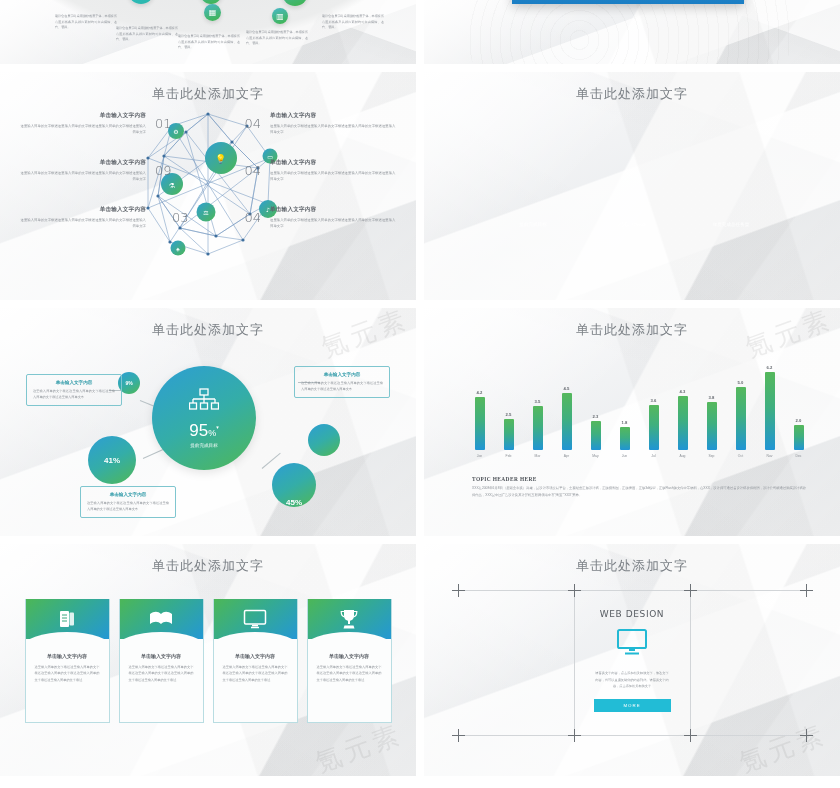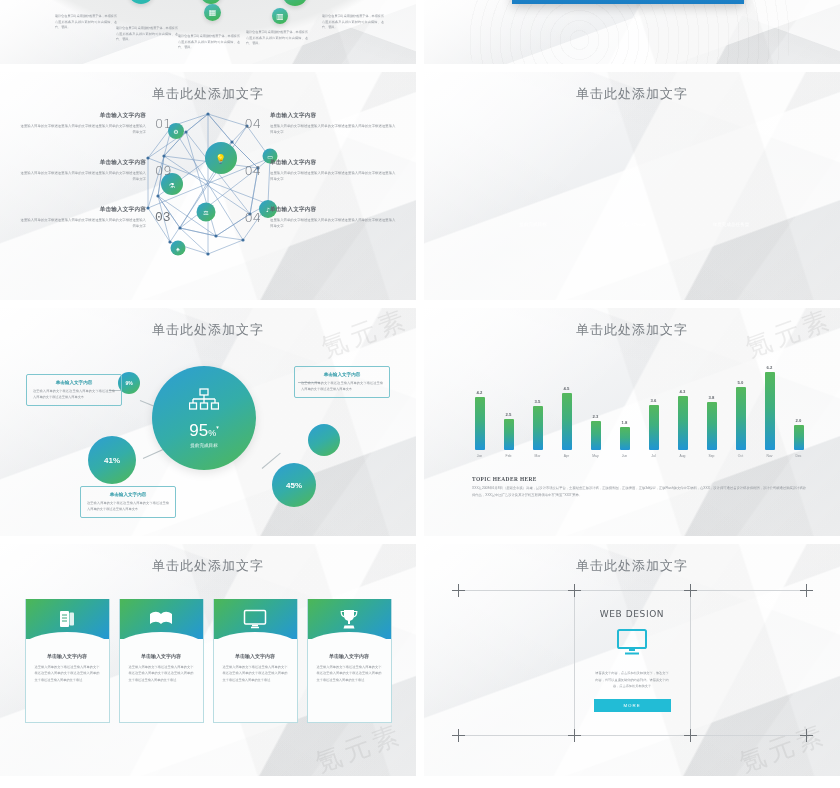--- a/index.html
+++ b/index.html
@@ -307,21 +307,21 @@
     <div class="col-txt l" style="top:87px;">
       <div class="ct-h">单击输入文字内容</div>
       <div class="ct-b">这里输入简单的文字概述这里输入简单的文字概述这里输入简单的文字概述这里输入简单文字</div>
     </div>
     <div class="col-num" style="left:155px;top:91px;">09</div>
 
     <div class="col-txt l" style="top:134px;">
       <div class="ct-h">单击输入文字内容</div>
       <div class="ct-b">这里输入简单的文字概述这里输入简单的文字概述这里输入简单的文字概述这里输入简单文字</div>
     </div>
-    <div class="col-num" style="left:155px;top:138px;font-family:Liberation Mono, monospace;">03</div>
+    <div class="col-num" style="left:172px;top:138px;">03</div>
 
     <div class="col-txt r" style="top:40px;">
       <div class="ct-h">单击输入文字内容</div>
       <div class="ct-b">这里输入简单的文字概述这里输入简单的文字概述这里输入简单的文字概述这里输入简单文字</div>
     </div>
     <div class="col-num" style="right:155px;top:44px;">04</div>
 
     <div class="col-txt r" style="top:87px;">
       <div class="ct-h">单击输入文字内容</div>
       <div class="ct-b">这里输入简单的文字概述这里输入简单的文字概述这里输入简单的文字概述这里输入简单文字</div>
@@ -385,21 +385,21 @@
         </div>
         <div style="font-size:4.6px;margin-top:2px;">提前完成目标</div>
       </div>
 
       <div class="bub" style="left:118px;top:64px;width:22px;height:22px;font-size:5px;font-weight:bold;">
         <span>9%</span>
       </div>
       <div class="bub" style="left:88px;top:128px;width:48px;height:48px;font-size:8px;font-weight:bold;">
         <span>41%</span>
       </div>
-      <div class="bub" style="left:272px;top:155px;width:44px;height:44px;font-size:8px;font-weight:bold;">
+      <div class="bub" style="left:272px;top:155px;width:44px;height:44px;font-size:8px;font-weight:bold;justify-content:flex-end;">
         <span>45%</span>
       </div>
       <div class="bub" style="left:308px;top:116px;width:32px;height:32px;"></div>
 
       <div class="note" style="left:26px;top:66px;">
         <div class="nh">单击输入文字内容</div>
         <div class="nb">这里输入简单的文字概述这里输入简单的文字概述这里输入简单的文字概述这里输入简单文本</div>
       </div>
       <div class="note" style="left:80px;top:178px;">
         <div class="nh">单击输入文字内容</div>

